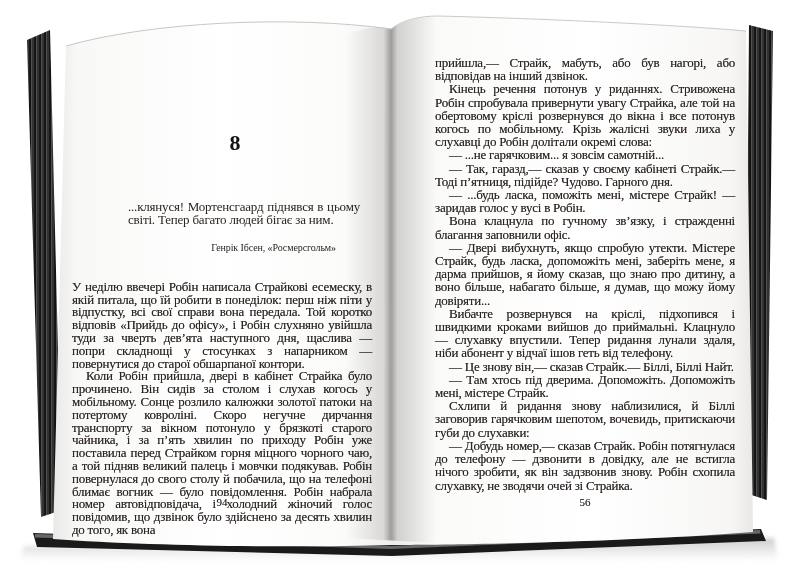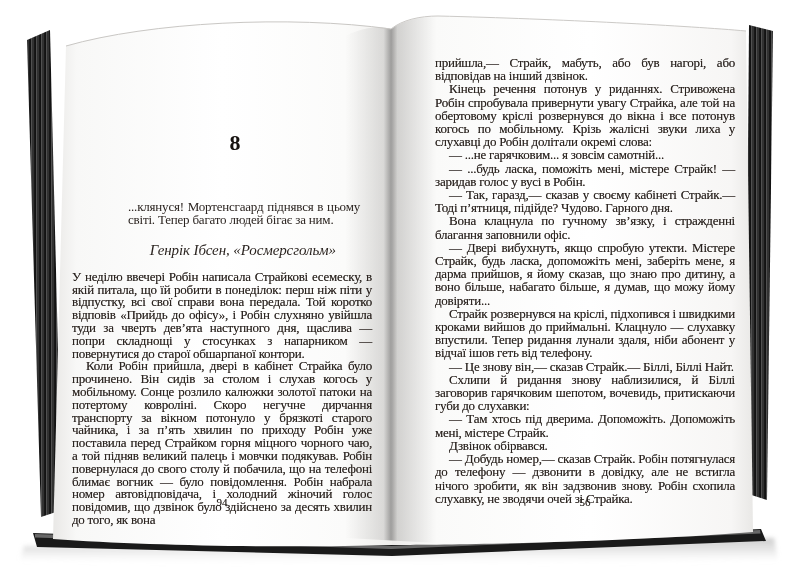--- a/index.html
+++ b/index.html
@@ -30,25 +30,24 @@
   .epigraph {
     margin: 44px 12px 0 56px;
     font-size: 13px;
     line-height: 13.4px;
     letter-spacing: -0.2px;
     text-align: justify;
   }
   .attribution {
     margin: 15px 36px 0 0;
     text-align: right;
-    font-style: italic;
-    font-size: 15px;
+    font-size: 10px;
     letter-spacing: -0.1px;
   }
-  .text-left .body { margin-top: 12px; }
+  .text-left .body { margin-top: 28px; }
   .para {
     margin: 0;
     font-size: 13px;
     line-height: 12.8px;
     letter-spacing: -0.25px;
     text-align: justify;
     text-indent: 14px;
     text-shadow: 0 0 0.5px rgba(43,36,32,0.55);
   }
   .para.no-indent { text-indent: 0; }
@@ -139,26 +138,25 @@
       <p class="para no-indent">У неділю ввечері Робін написала Страйкові есемеску, в якій питала, що їй робити в понеділок: перш ніж піти у відпустку, всі свої справи вона передала. Той коротко відповів «Прийдь до офісу», і Робін слухняно увійшла туди за чверть дев’ята наступного дня, щаслива — попри складнощі у стосунках з напарником — повернутися до старої обшарпаної контори.</p>
       <p class="para">Коли Робін прийшла, двері в кабінет Страйка було прочинено. Він сидів за столом і слухав когось у мобільному. Сонце розлило калюжки золотої патоки на потертому ковроліні. Скоро негучне дирчання транспорту за вікном потонуло у брязкоті старого чайника, і за п’ять хвилин по приходу Робін уже поставила перед Страйком горня міцного чорного чаю, а той підняв великий палець і мовчки подякував. Робін повернулася до свого столу й побачила, що на телефоні блимає вогник — було повідомлення. Робін набрала номер автовідповідача, і холодний жіночий голос повідомив, що дзвінок було здійснено за десять хвилин до того, як вона</p>
     </div>
   </div>
   <div class="folio folio-left">94</div>
 
   <div class="text-right">
     <p class="para no-indent">прийшла,— Страйк, мабуть, або був нагорі, або відповідав на інший дзвінок.</p>
     <p class="para">Кінець речення потонув у риданнях. Стривожена Робін спробувала привернути увагу Страйка, але той на обертовому кріслі розвернувся до вікна і все потонув когось по мобільному. Крізь жалісні звуки лиха у слухавці до Робін долітали окремі слова:</p>
     <p class="para">— ...не гарячковим... я зовсім самотній...</p>
+    <p class="para">— Так, гаразд,— сказав у своєму кабінеті Страйк.— Тоді п’ятниця, підійде? Чудово. Гарного дня.</p>
     <p class="para">— ...будь ласка, поможіть мені, містере Страйк! — заридав голос у вусі в Робін.</p>
-    <p class="para">— Так, гаразд,— сказав у своєму кабінеті Страйк.— Тоді п’ятниця, підійде? Чудово. Гарного дня.</p>
     <p class="para">Вона клацнула по гучному зв’язку, і стражденні благання заповнили офіс.</p>
     <p class="para">— Двері вибухнуть, якщо спробую утекти. Містере Страйк, будь ласка, допоможіть мені, заберіть мене, я дарма прийшов, я йому сказав, що знаю про дитину, а воно більше, набагато більше, я думав, що можу йому довіряти...</p>
-    <p class="para">Страйк розвернувся на кріслі, підхопився і швидкими кроками вийшов до приймальні. Клацнуло — слухавку впустили. Тепер ридання лунали здаля, ніби абонент у відчаї ішов геть від телефону.</p>
+    <p class="para">Вибачте розвернувся на кріслі, підхопився і швидкими кроками вийшов до приймальні. Клацнуло — слухавку впустили. Тепер ридання лунали здаля, ніби абонент у відчаї ішов геть від телефону.</p>
     <p class="para">— Це знову він,— сказав Страйк.— Біллі, Біллі Найт.</p>
+    <p class="para">— Там хтось під дверима. Допоможіть. Допоможіть мені, містере Страйк.</p>
     <p class="para">Схлипи й ридання знову наблизилися, й Біллі заговорив гарячковим шепотом, вочевидь, притискаючи губи до слухавки:</p>
-    <p class="para">— Там хтось під дверима. Допоможіть. Допоможіть мені, містере Страйк.</p>
-    <p class="para">Дзвінок обірвався.</p>
     <p class="para">— Добудь номер,— сказав Страйк. Робін потягнулася до телефону — дзвонити в довідку, але не встигла нічого зробити, як він задзвонив знову. Робін схопила слухавку, не зводячи очей зі Страйка.</p>
   </div>
   <div class="folio folio-right">56</div>
 
 </div>
 
 </body></html>

